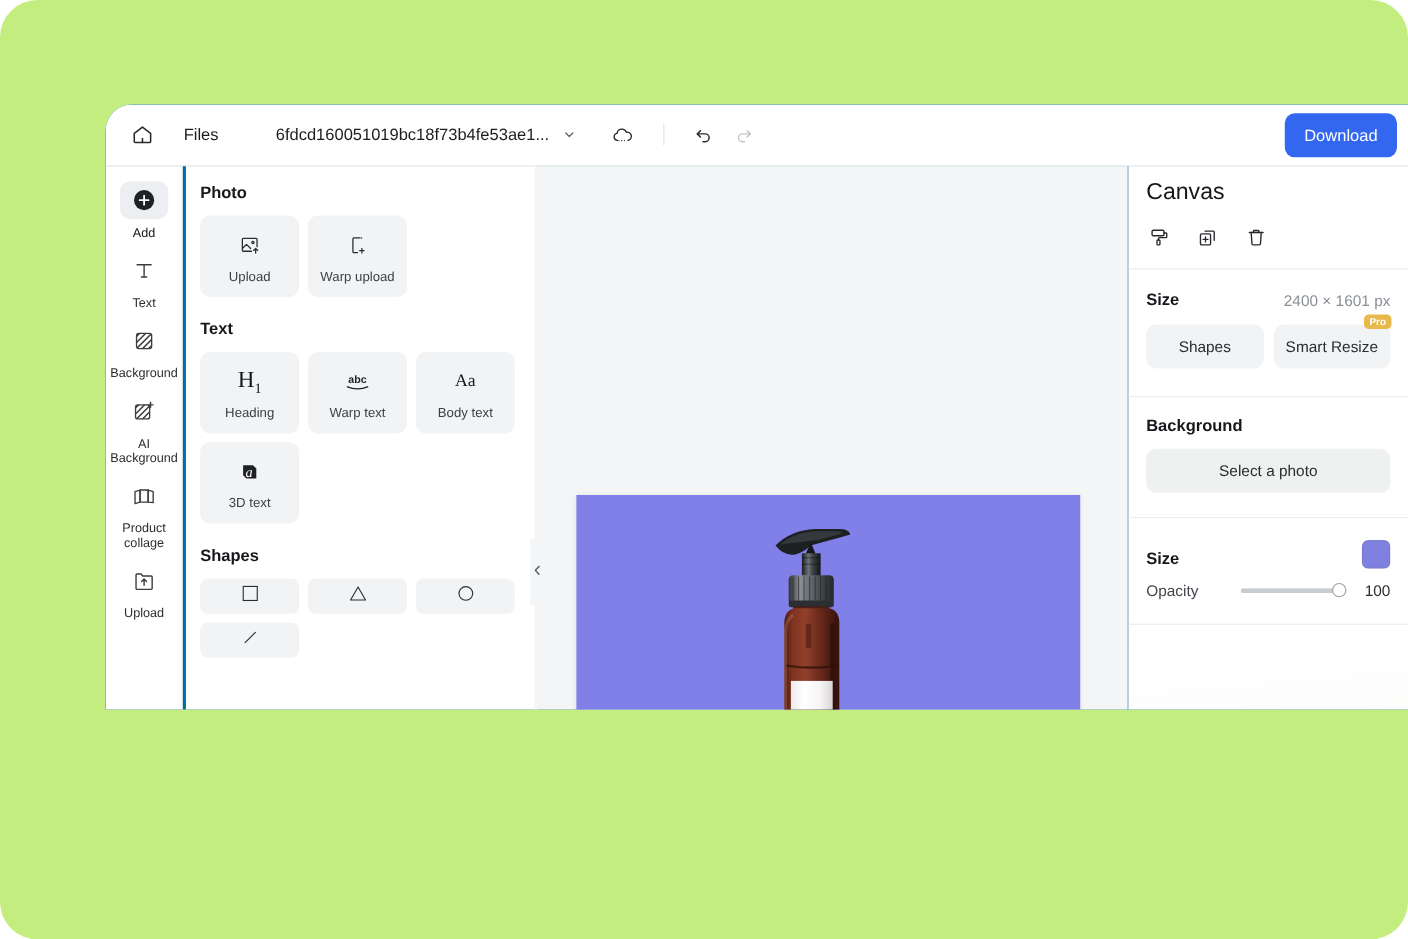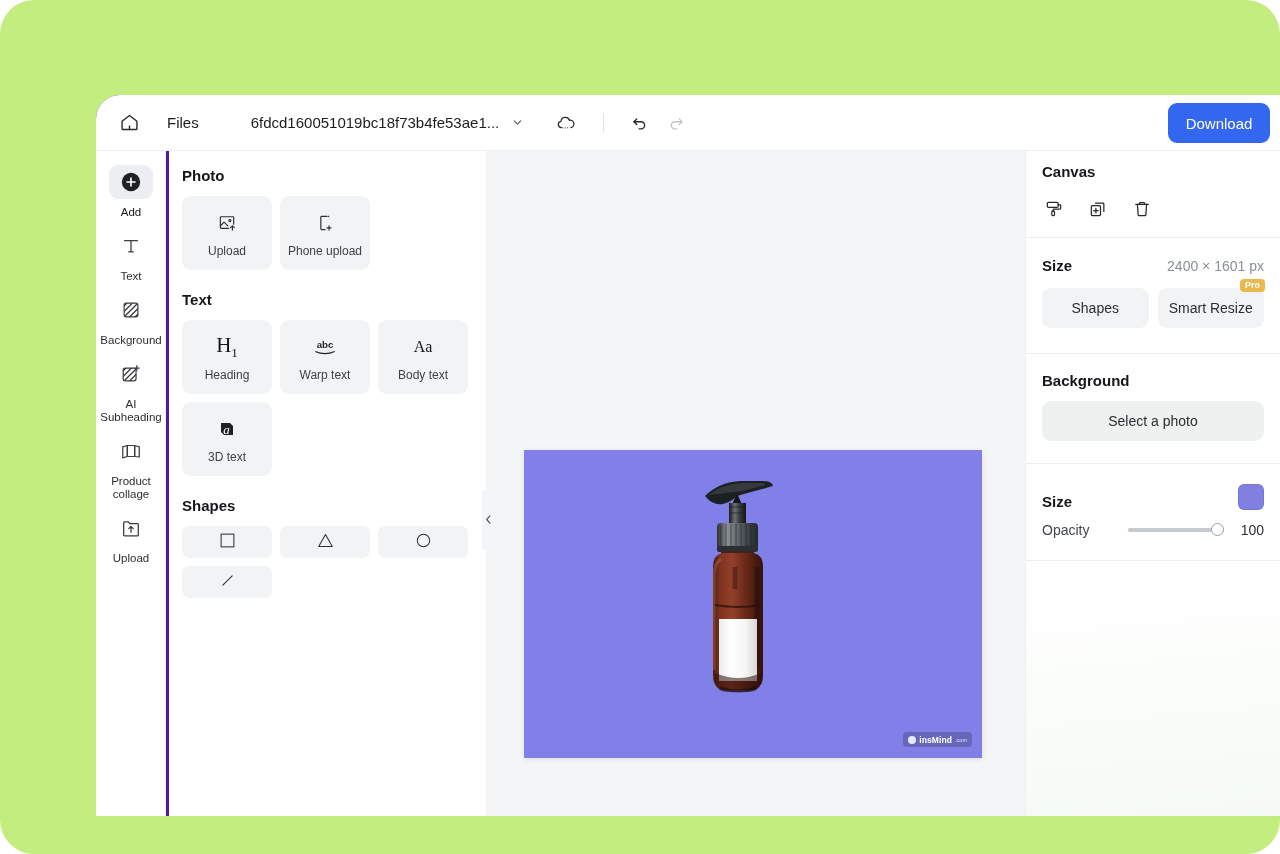--- a/index.html
+++ b/index.html
@@ -15,22 +15,22 @@
     position: absolute;
     left: 0; top: 0; width: 1280px; height: 854px;
     background: #c3ed7f;
     border-radius: 34px;
   }
 
   
   #app-window {
     position: absolute;
     left: 96px; top: 95px;
-    width: 1184px; height: 721px;
-    background: #4c1d95;
+    width: 1184px; height: 550px;
+    background: #0369a1;
     border-top-left-radius: 24px;
     overflow: hidden;
   }
 
   
   #header {
     position: absolute; left: 0; top: 0;
     width: 1184px; height: 56px;
     background: #fff;
     border-bottom: 1px solid #eceef0;
@@ -166,21 +166,21 @@
   #watermark .wm-dom { font-size: 5.5px; color: #e3e3f5; }
 
   
   #right-panel {
     position: absolute; left: 929px; top: 56px;
     width: 255px; height: 703px;
     background: linear-gradient(175deg,#ffffff 0%, #ffffff 60%, #f3faf2 100%);
     border-left: 1px solid #eceef0;
     padding: 0 16px;
   }
-  .rp-title { font-size: 15px; font-weight: bold; color: #15171a; padding-top: 12px; }
+  .rp-title { font-size: 21px; font-weight: normal; color: #15171a; padding-top: 12px; }
   .rp-icons { display: flex; gap: 20px; margin-top: 17px; padding-bottom: 16px; }
   .rp-ico-btn { width: 24px; height: 24px; display:flex; align-items:center; justify-content:center; cursor:pointer; }
   .rp-divider { height: 1px; background: #ececee; margin: 0 -16px; }
   .rp-row { display: flex; align-items: flex-end; justify-content: space-between; }
   .rp-label { font-size: 15px; font-weight: bold; color: #15171a; }
   .rp-value { font-size: 14px; color: #8a8f96; }
   .rp-btn {
     flex: 1; height: 40px; background: #f2f3f5; border-radius: 9px;
     display: flex; align-items: center; justify-content: center;
     font-size: 14px; color: #2b2d31; cursor: pointer; position: relative;
@@ -307,21 +307,21 @@
               </clipPath>
             </defs>
           <g clip-path="url(#aiclip)" stroke="#3a3d42" stroke-width="1.5">
             <path d="M-3 15 13-1M0 18 16 2M3 21 19 5M6 24 22 8M9 27 25 11"></path>
           </g>
           <rect x="3.5" y="5.5" width="14" height="14" rx="2.2" fill="none" stroke="#3a3d42" stroke-width="1.3"></rect>
           <path d="M18.4 3v5M15.9 5.5h5" stroke="#3a3d42" stroke-width="1.4" stroke-linecap="round"></path>
         </svg>
       </div>
       <div class="rail-label" style="white-space:pre-line;">AI
-Subheading</div>
+Background</div>
     </div>
 
     <div class="rail-item">
       <div class="rail-ico">
         <svg width="24" height="22" viewBox="0 0 26 24" fill="none" stroke="#3a3d42" stroke-width="1.35" stroke-linejoin="round">
           <path d="M4 7.5 9 6v12l-5 1.5z"></path>
           <path d="M9 6h8v12H9z"></path>
           <path d="M17 6l5 1.5v11L17 18z"></path>
         </svg>
       </div>
@@ -356,21 +356,21 @@
         <div class="tile-label">Upload</div>
       </div>
       <div class="tile">
         <div class="tile-ico">
           <svg width="20" height="20" viewBox="0 0 24 24" fill="none" stroke="#2b2d31" stroke-width="1.4" stroke-linecap="round" stroke-linejoin="round">
             <path d="M14.5 4H8a1 1 0 0 0-1 1v14a1 1 0 0 0 1 1h4"></path>
             <path d="M16.5 4H16"></path>
             <path d="M16.8 15.4v5M14.4 17.9h4.8"></path>
           </svg>
         </div>
-        <div class="tile-label">Phone upload</div>
+        <div class="tile-label">Warp upload</div>
       </div>
     </div>
 
     <div class="sec-title gap">Text</div>
     <div class="tile-row">
       <div class="tile">
         <div class="tile-ico">
           <span class="h1">H<sub>1</sub></span>
         </div>
         <div class="tile-label">Heading</div>

